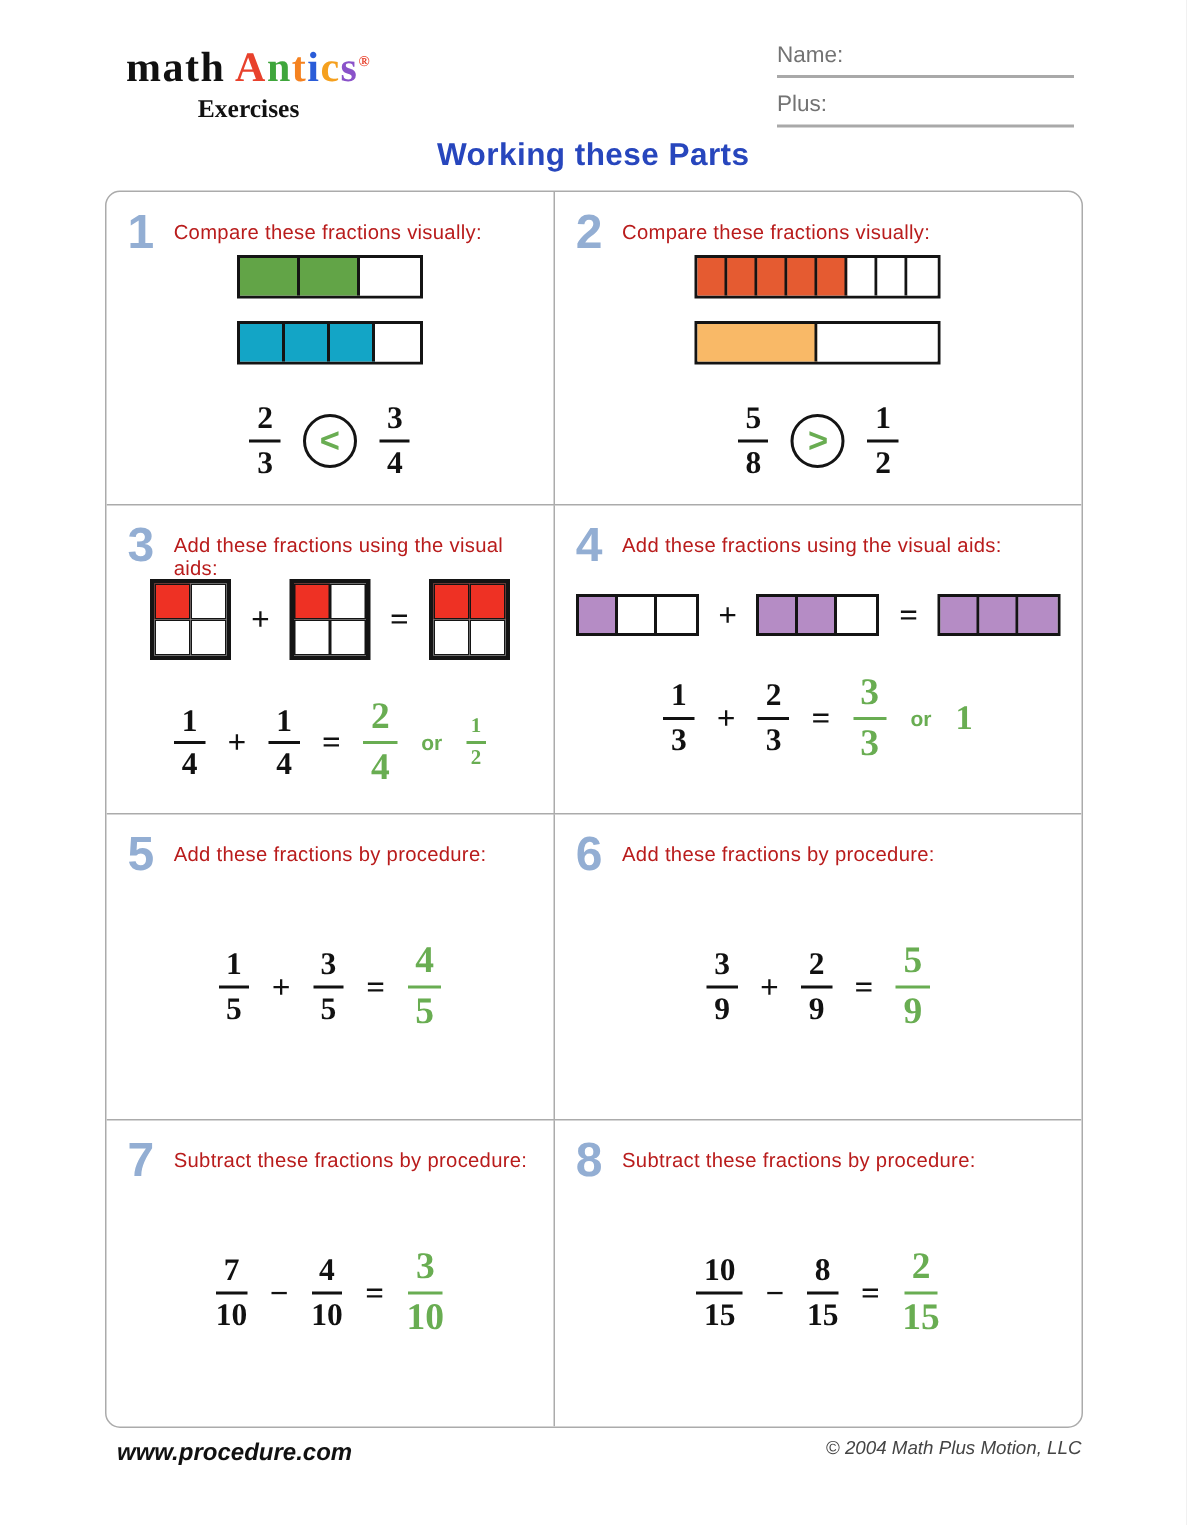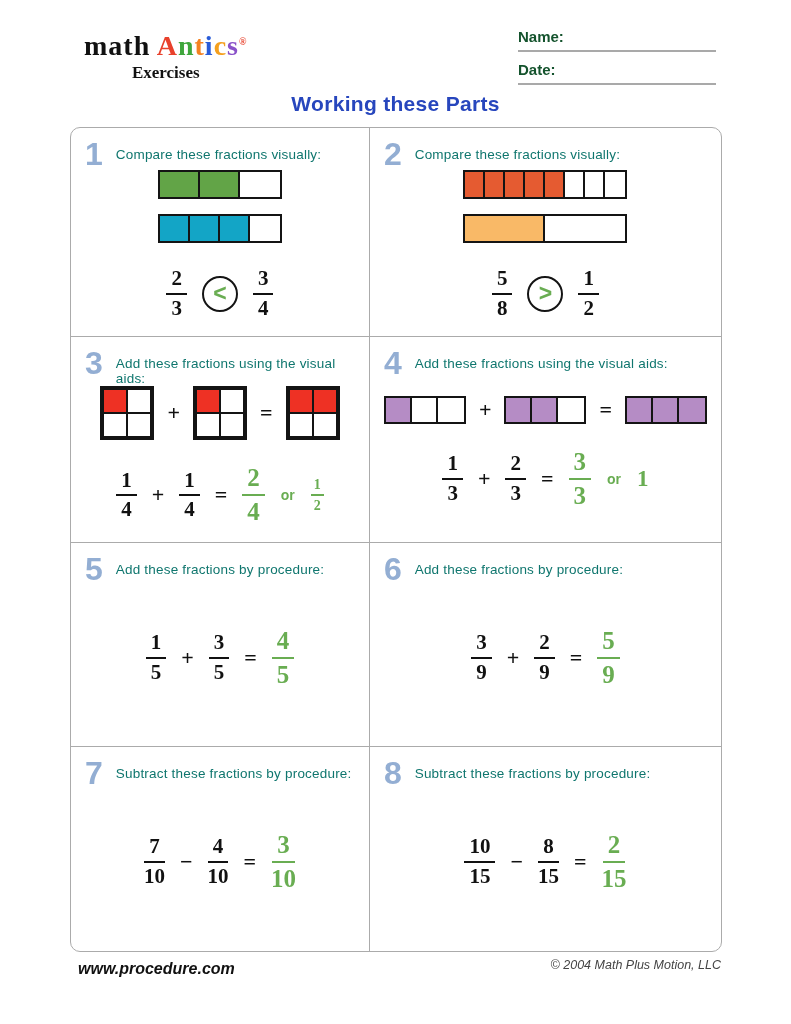--- a/index.html
+++ b/index.html
@@ -10,39 +10,39 @@
     font-family:"Liberation Sans", sans-serif; color:#111;
   }
   
   .logo { position:absolute; left:84px; top:32px; text-align:center;font-family:Liberation Serif, serif; }
   .logo-line { font-size:28px; font-weight:700; letter-spacing:1px; line-height:1; }
   .logo-line .w1 { color:#111; }
   .logo-tm { font-size:10px; vertical-align:super; }
   .logo-sub { font-size:17px; font-weight:700; color:#111; margin-top:3px; }
   .fields { position:absolute; left:518px; top:28px; width:198px; }
   .field { border-bottom:2px solid #a9a9a9; padding-bottom:2px; margin-bottom:9px; height:24px; }
-  .field-label { color:#14532d; font-weight:700; font-size:15px; }
+  .field-label { color:#737373; font-weight:400; font-size:15px; }
   .page-title {
     position:absolute; top:92px; left:0; width:100%; text-align:center;
     font-size:21px; font-weight:700; color:#2746bd; letter-spacing:0.3px;
   }
   
   .sheet {
     position:absolute; left:70px; top:127px; width:652px; height:825px;
     border:1px solid #ababab; border-radius:10px; overflow:hidden;
     display:grid; grid-template-columns:1fr 1fr; grid-template-rows:repeat(4,1fr);
     background:#fff;
   }
   .cell { border-right:1px solid #ababab; border-bottom:1px solid #ababab;
           display:flex; flex-direction:column; padding:10px 14px 16px; }
   .cell:nth-child(2n) { border-right:none; }
   .cell:nth-child(7), .cell:nth-child(8) { border-bottom:none; }
   .cell-head { display:flex; align-items:flex-start; gap:13px; }
   .num { font-size:32px; font-weight:700; color:#93aed3; line-height:1; }
-  .inst { font-size:13.5px; color:#0f766e; margin-top:9px; letter-spacing:0.2px; }
+  .inst { font-size:13.5px; color:#b91c1c; margin-top:9px; letter-spacing:0.2px; }
   .content { flex:1; display:flex; flex-direction:column; align-items:center;
              justify-content:center; gap:24px; }
   
   .visual-stack { display:flex; flex-direction:column; align-items:center; gap:15px; }
   .visual-inline { display:flex; flex-direction:row; align-items:center; gap:9px; }
   .bar { display:flex; border:2px solid #141414; background:#fff; }
   .bar-cell { border-right:2px solid #141414; }
   .bar-cell:last-child { border-right:none; }
   .fgrid { display:grid; border:3px solid #141414; background:#fff; }
   .fgrid-cell { border:1.5px solid #141414; }
@@ -78,21 +78,21 @@
   <div class="logo">
     <div class="logo-line"><span class="w1">math</span> <span><span style="color: rgb(232, 65, 44);">A</span><span style="color: rgb(63, 166, 60);">n</span><span style="color: rgb(245, 130, 32);">t</span><span style="color: rgb(42, 92, 216);">i</span><span style="color: rgb(245, 160, 30);">c</span><span style="color: rgb(138, 82, 201);">s</span><span class="logo-tm" style="color: rgb(232, 65, 44);">®</span></span></div>
     <div class="logo-sub">Exercises</div>
   </div>
 
   <div class="fields">
     <div class="field">
       <span class="field-label">Name:</span>
     </div>
     <div class="field">
-      <span class="field-label">Date:</span>
+      <span class="field-label">Plus:</span>
     </div>
   </div>
 
   <div class="page-title">Working these Parts</div>
 
   <div class="sheet">
 
     <section class="cell">
       <div class="cell-head">
         <span class="num">1</span>

